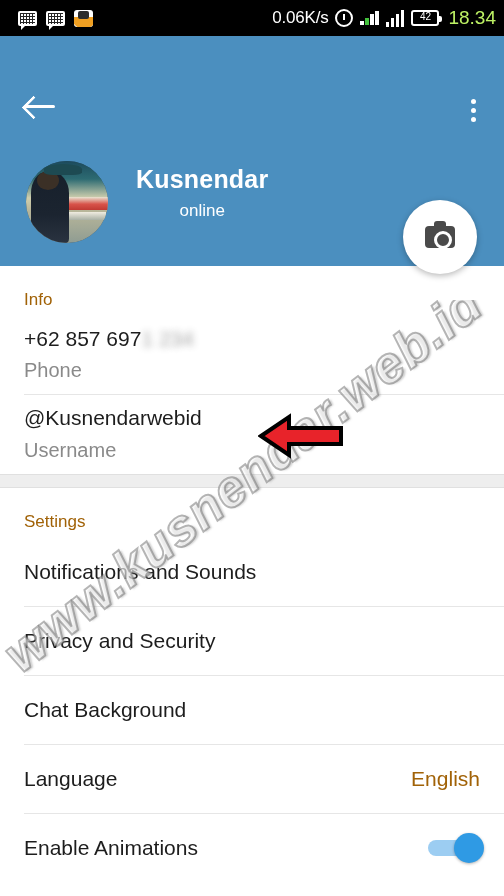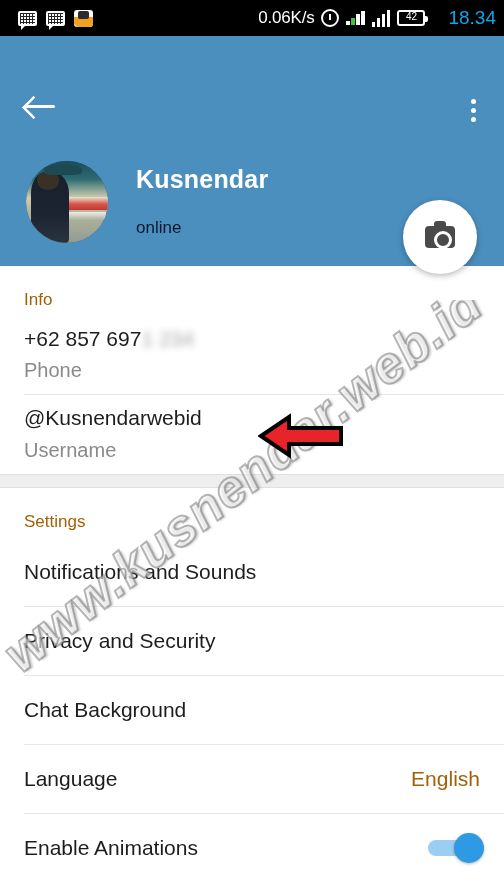--- a/index.html
+++ b/index.html
@@ -33,23 +33,23 @@
     gap: 7px;
     color: #ffffff;
   }
   .sb-speed {
     font-size: 17px;
     color: #ffffff;
     letter-spacing: -0.2px;
   }
   .sb-clock {
     font-size: 19px;
-    color: #0ea5e9;
+    color: #bef264;
     letter-spacing: 0px;
-    margin-left: 16px;
+    margin-left: 2px;
   }
   .msg-icon {
     width: 19px; height: 15px;
     background: #ffffff;
     border-radius: 2px;
     position: relative;
   }
   .msg-icon::after {
     content: "";
     position: absolute;
@@ -243,22 +243,23 @@
   }
   .profile-name {
     font-size: 25px;
     font-weight: bold;
     color: #ffffff;
     letter-spacing: .2px;
     line-height: 1.1;
   }
   .profile-status {
     font-size: 17px;
-    color: #0f172a;
-    margin-top: 24px;
+    color: #ffffff;
+    margin-top: 7px;
+    text-align: center;
   }
   .fab {
     position: absolute;
     left: 403px; top: 200px;
     width: 74px; height: 74px;
     border-radius: 50%;
     background: #ffffff;
     box-shadow: 0 2px 6px rgba(0,0,0,.28);
     display: flex;
     align-items: center;

